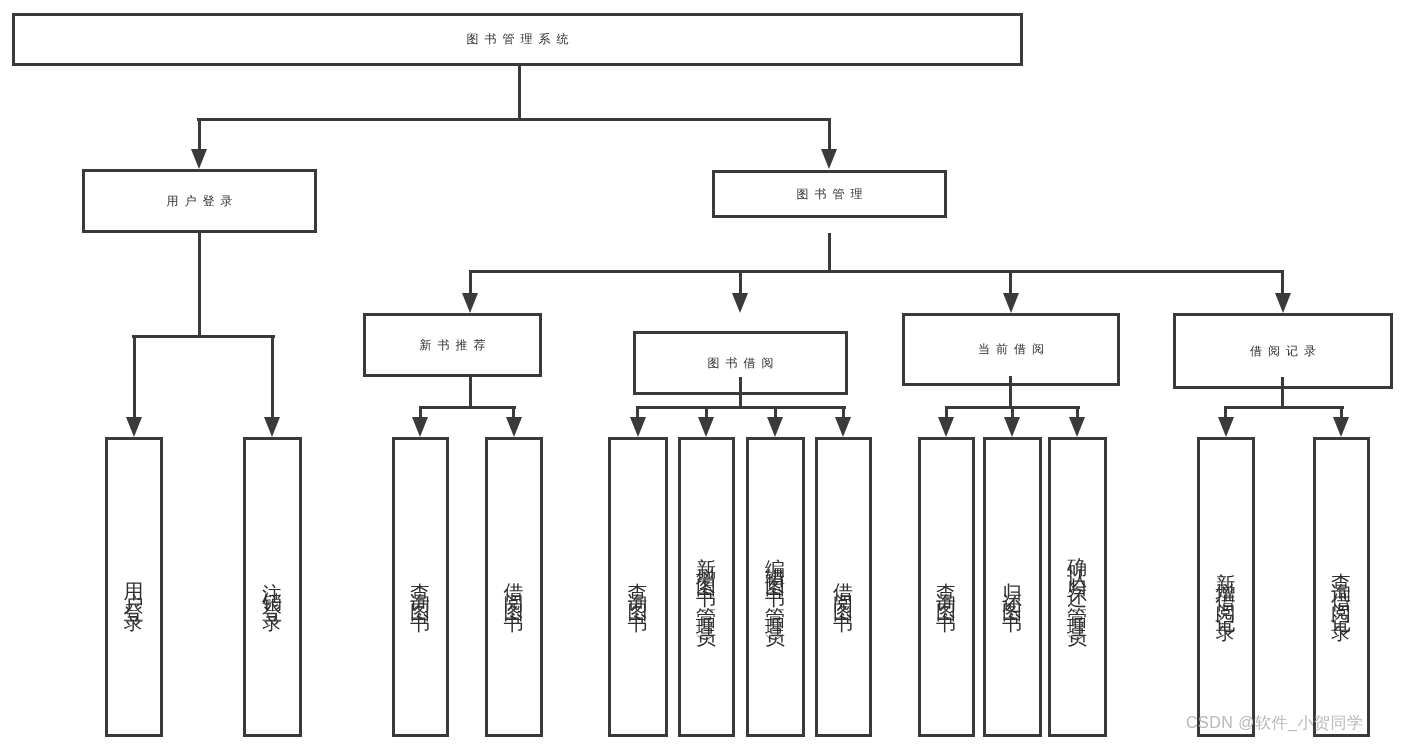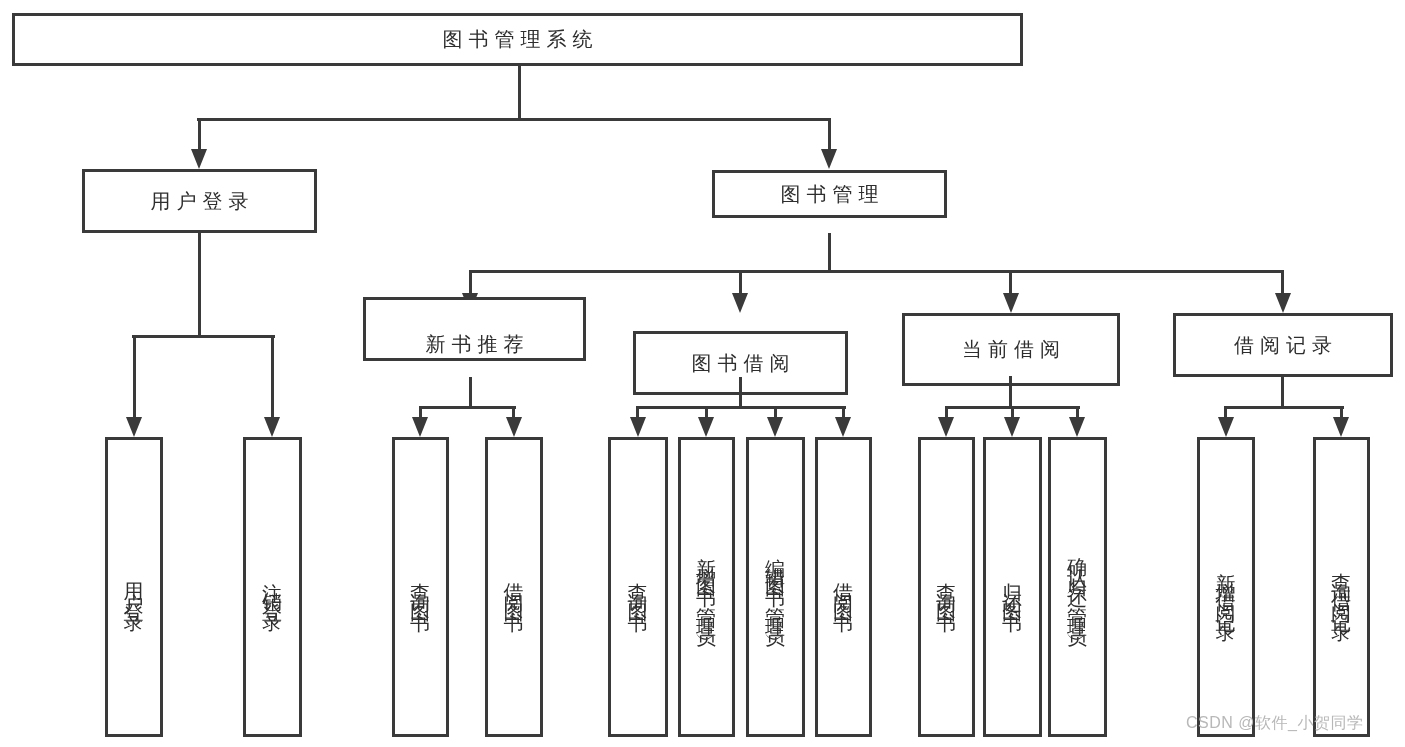--- a/index.html
+++ b/index.html
@@ -15,21 +15,21 @@
   .box {
     position: absolute;
     border: 3px solid var(--box_border, #3a3a3a);
     background: #ffffff;
     display: flex;
     align-items: center;
     justify-content: center;
     color: var(--text, #2e2e2e);
   }
   .hbox .lbl {
-    font-size: 20px;
+    font-size: 12px;
     letter-spacing: 6px;
     padding-left: 6px; 
     white-space: nowrap;
   }
   .vbox .lbl {
     writing-mode: vertical-rl;
     text-orientation: mixed;
     font-size: 20px;
     letter-spacing: 10px;
     line-height: 1;
@@ -91,30 +91,30 @@
   <div class="line" style="left:469px; top:270px; width:814px; height:3px;"></div>
   <div class="line" style="left:469px; top:270px; width:3px; height:24px;"></div>
   <div class="arrow" style="left:462px; top:293px;"></div>
   <div class="line" style="left:739px; top:270px; width:3px; height:24px;"></div>
   <div class="arrow" style="left:732px; top:293px;"></div>
   <div class="line" style="left:1009px; top:270px; width:3px; height:24px;"></div>
   <div class="arrow" style="left:1003px; top:293px;"></div>
   <div class="line" style="left:1281px; top:270px; width:3px; height:24px;"></div>
   <div class="arrow" style="left:1275px; top:293px;"></div>
 
-  <div class="box hbox" style="left:363px; top:297px; width:223px; height:64px;align-items:flex-end;">
+  <div class="box hbox" style="left:363px; top:313px; width:179px; height:64px;">
     <span class="lbl">新书推荐</span>
   </div>
   <div class="box hbox" style="left:633px; top:313px; width:215px; height:64px;margin-top:18px;">
     <span class="lbl">图书借阅</span>
   </div>
   <div class="box hbox" style="left:902px; top:313px; width:218px; height:73px;">
     <span class="lbl">当前借阅</span>
   </div>
-  <div class="box hbox" style="left:1173px; top:313px; width:220px; height:64px;">
+  <div class="box hbox" style="left:1173px; top:313px; width:220px; height:76px;">
     <span class="lbl">借阅记录</span>
   </div>
 
   <div class="line" style="left:469px; top:377px; width:3px; height:31px;"></div>
   <div class="line" style="left:419px; top:406px; width:97px; height:3px;"></div>
   <div class="line" style="left:419px; top:406px; width:3px; height:12px;"></div>
   <div class="arrow" style="left:412px; top:417px;"></div>
   <div class="line" style="left:512px; top:406px; width:3px; height:12px;"></div>
   <div class="arrow" style="left:506px; top:417px;"></div>
 

